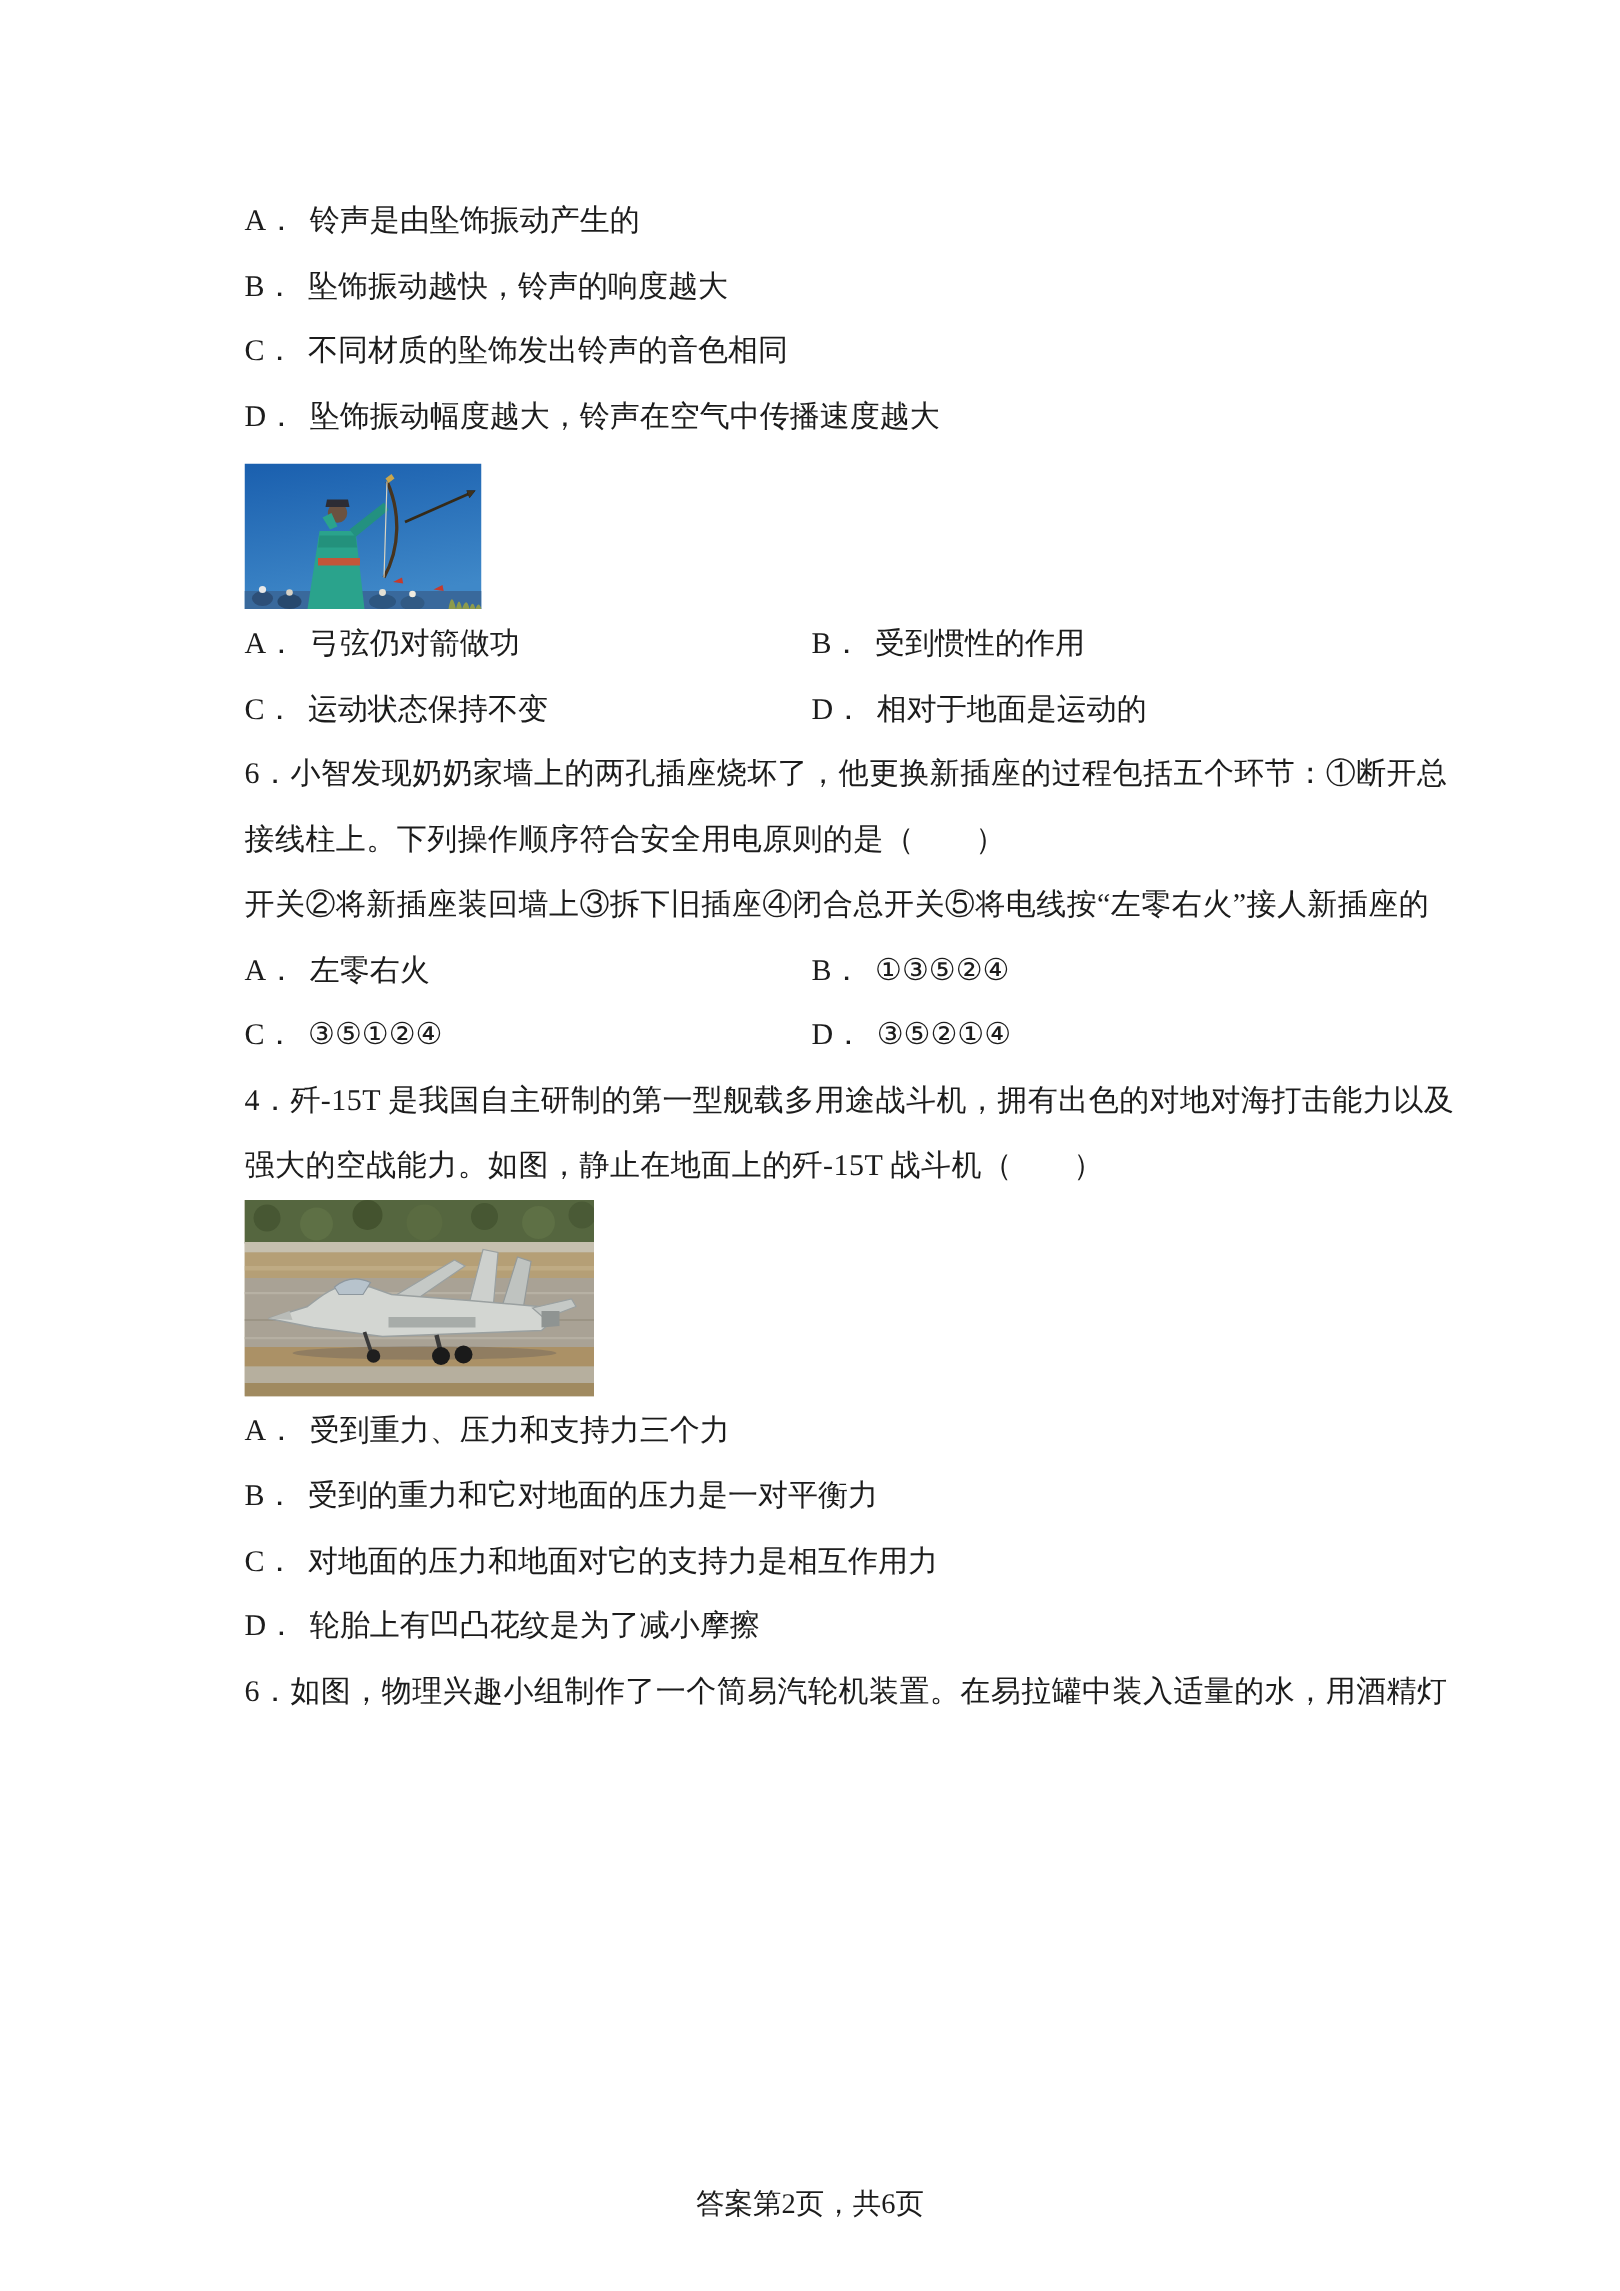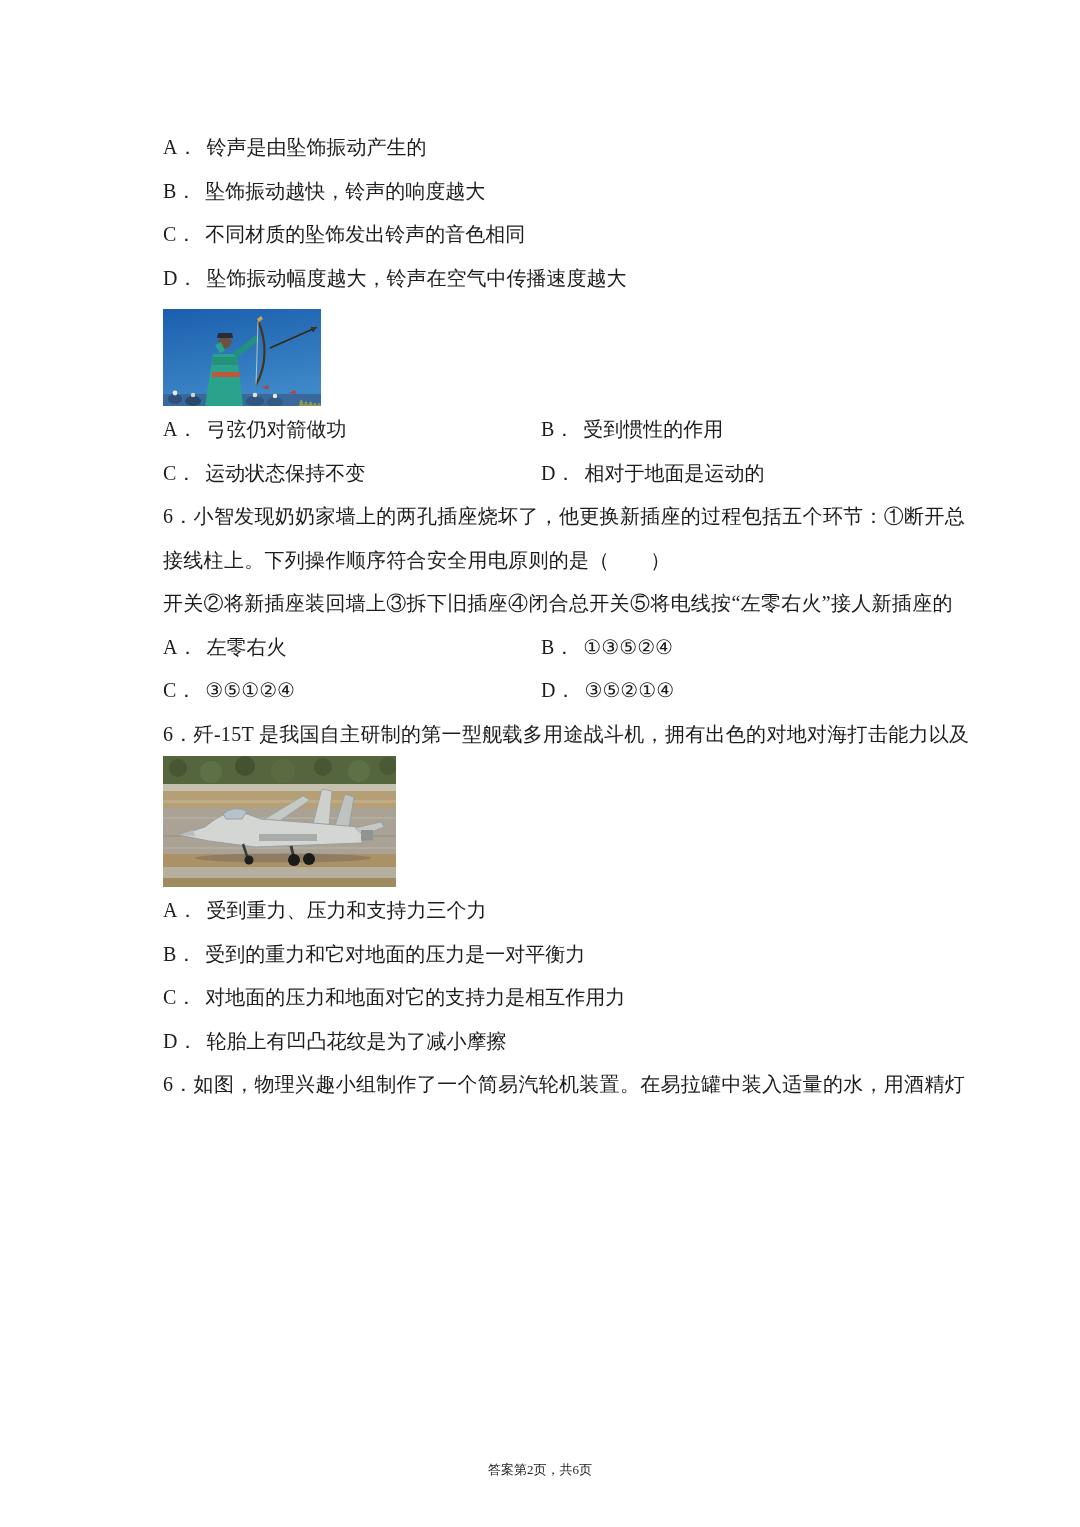--- a/index.html
+++ b/index.html
@@ -37,21 +37,21 @@
     line-height: 0;
   }
   .figure.archery { margin: 9px 0 2px 0; }
   .figure.jet { margin: 0 0 2px 0; }
   .footer {
     position: absolute;
     left: 0;
     top: 1455px;
     width: 100%;
     text-align: center;
-    font-size: 13px;
+    font-size: 19px;
     line-height: 30px;
   }
 </style>
 </head>
 <body>
 
 <div class="page">
   <div class="content">
 
     <div class="line opt-row">
@@ -160,21 +160,22 @@
           <span>③⑤①②④</span>
         </span>
         <span class="opt-row">
           <span class="opt-label">D．</span>
           <span>③⑤②①④</span>
         </span>
       </div>
     </div>
 
     <div>
-      <span class="line stem-line">6．歼-15T 是我国自主研制的第一型舰载多用途战斗机，拥有出色的对地对海打击能力以及</span>
+      <span class="line stem-line">4．歼-15T 是我国自主研制的第一型舰载多用途战斗机，拥有出色的对地对海打击能力以及</span>
+      <span class="line stem-line">强大的空战能力。如图，静止在地面上的歼-15T 战斗机（　　）</span>
 
       <div class="figure jet">
         <svg width="233" height="131" viewBox="0 0 233 131">
 
           <rect width="233" height="131" fill="#b3a383"></rect>
 
           <rect width="233" height="29" fill="#55663f"></rect>
           <circle cx="15" cy="12" r="9" fill="#475733"></circle>
           <circle cx="48" cy="16" r="11" fill="#5e7045"></circle>
           <circle cx="82" cy="10" r="10" fill="#44532f"></circle>

